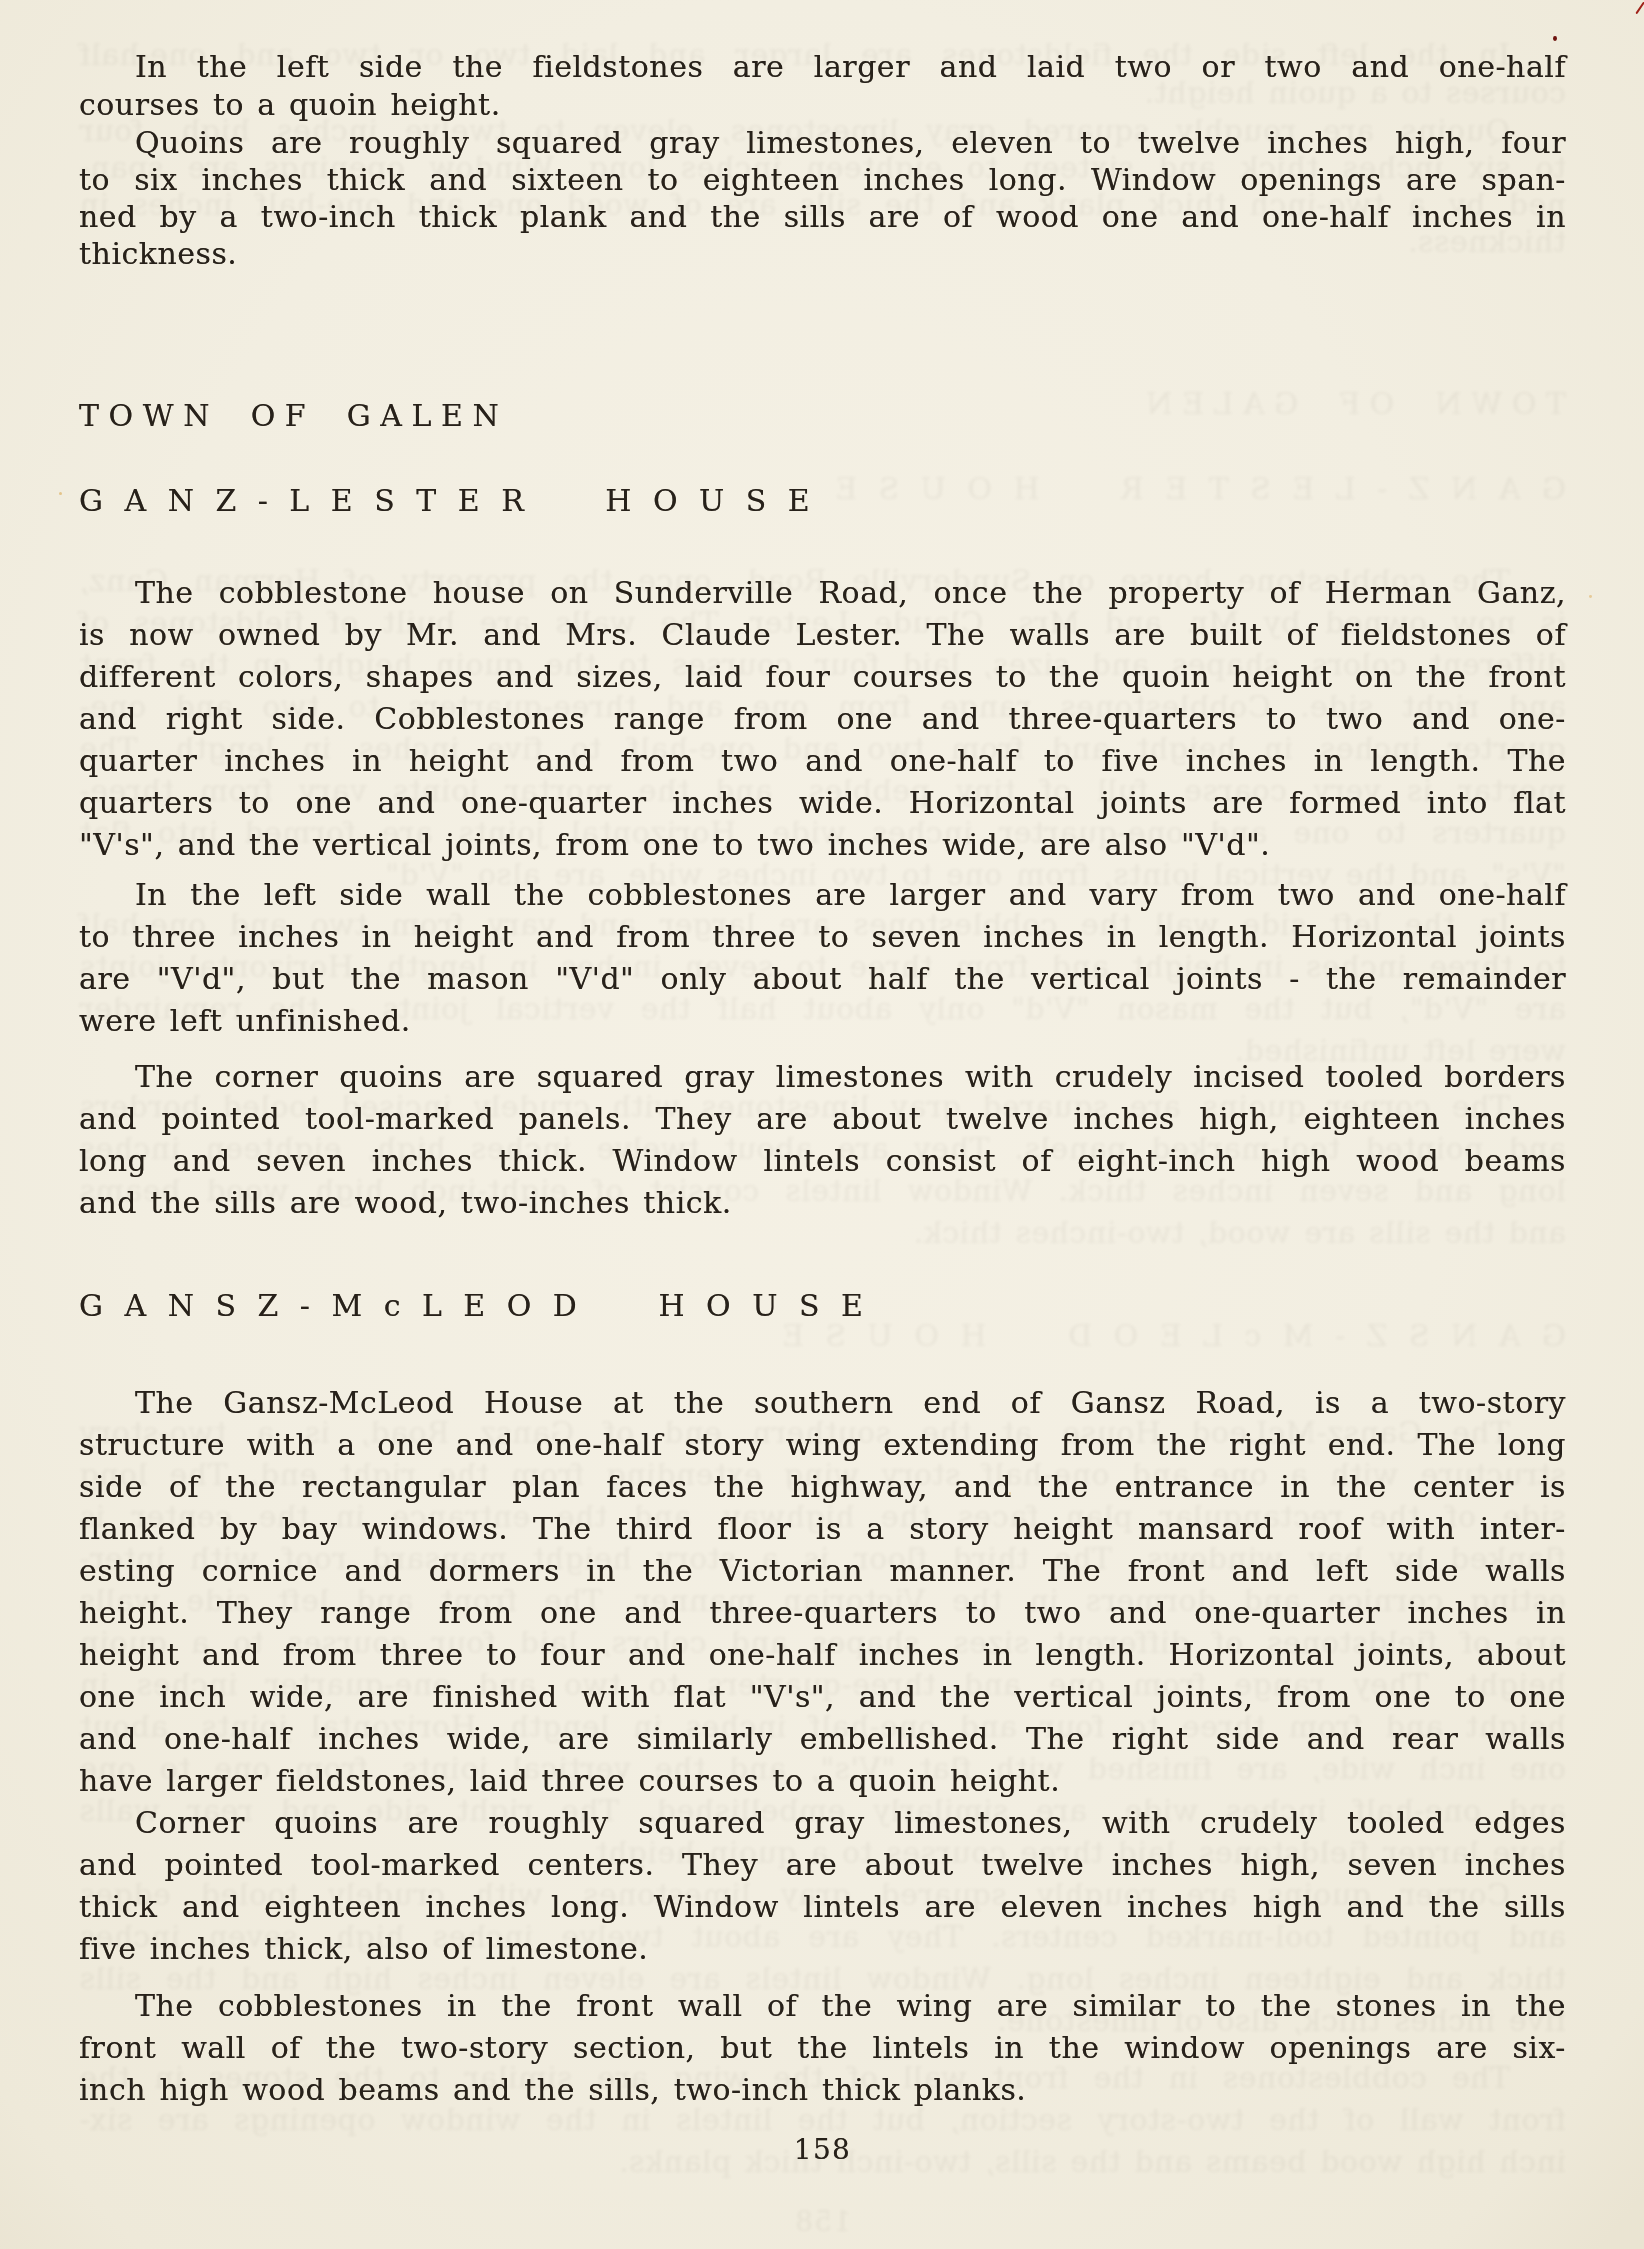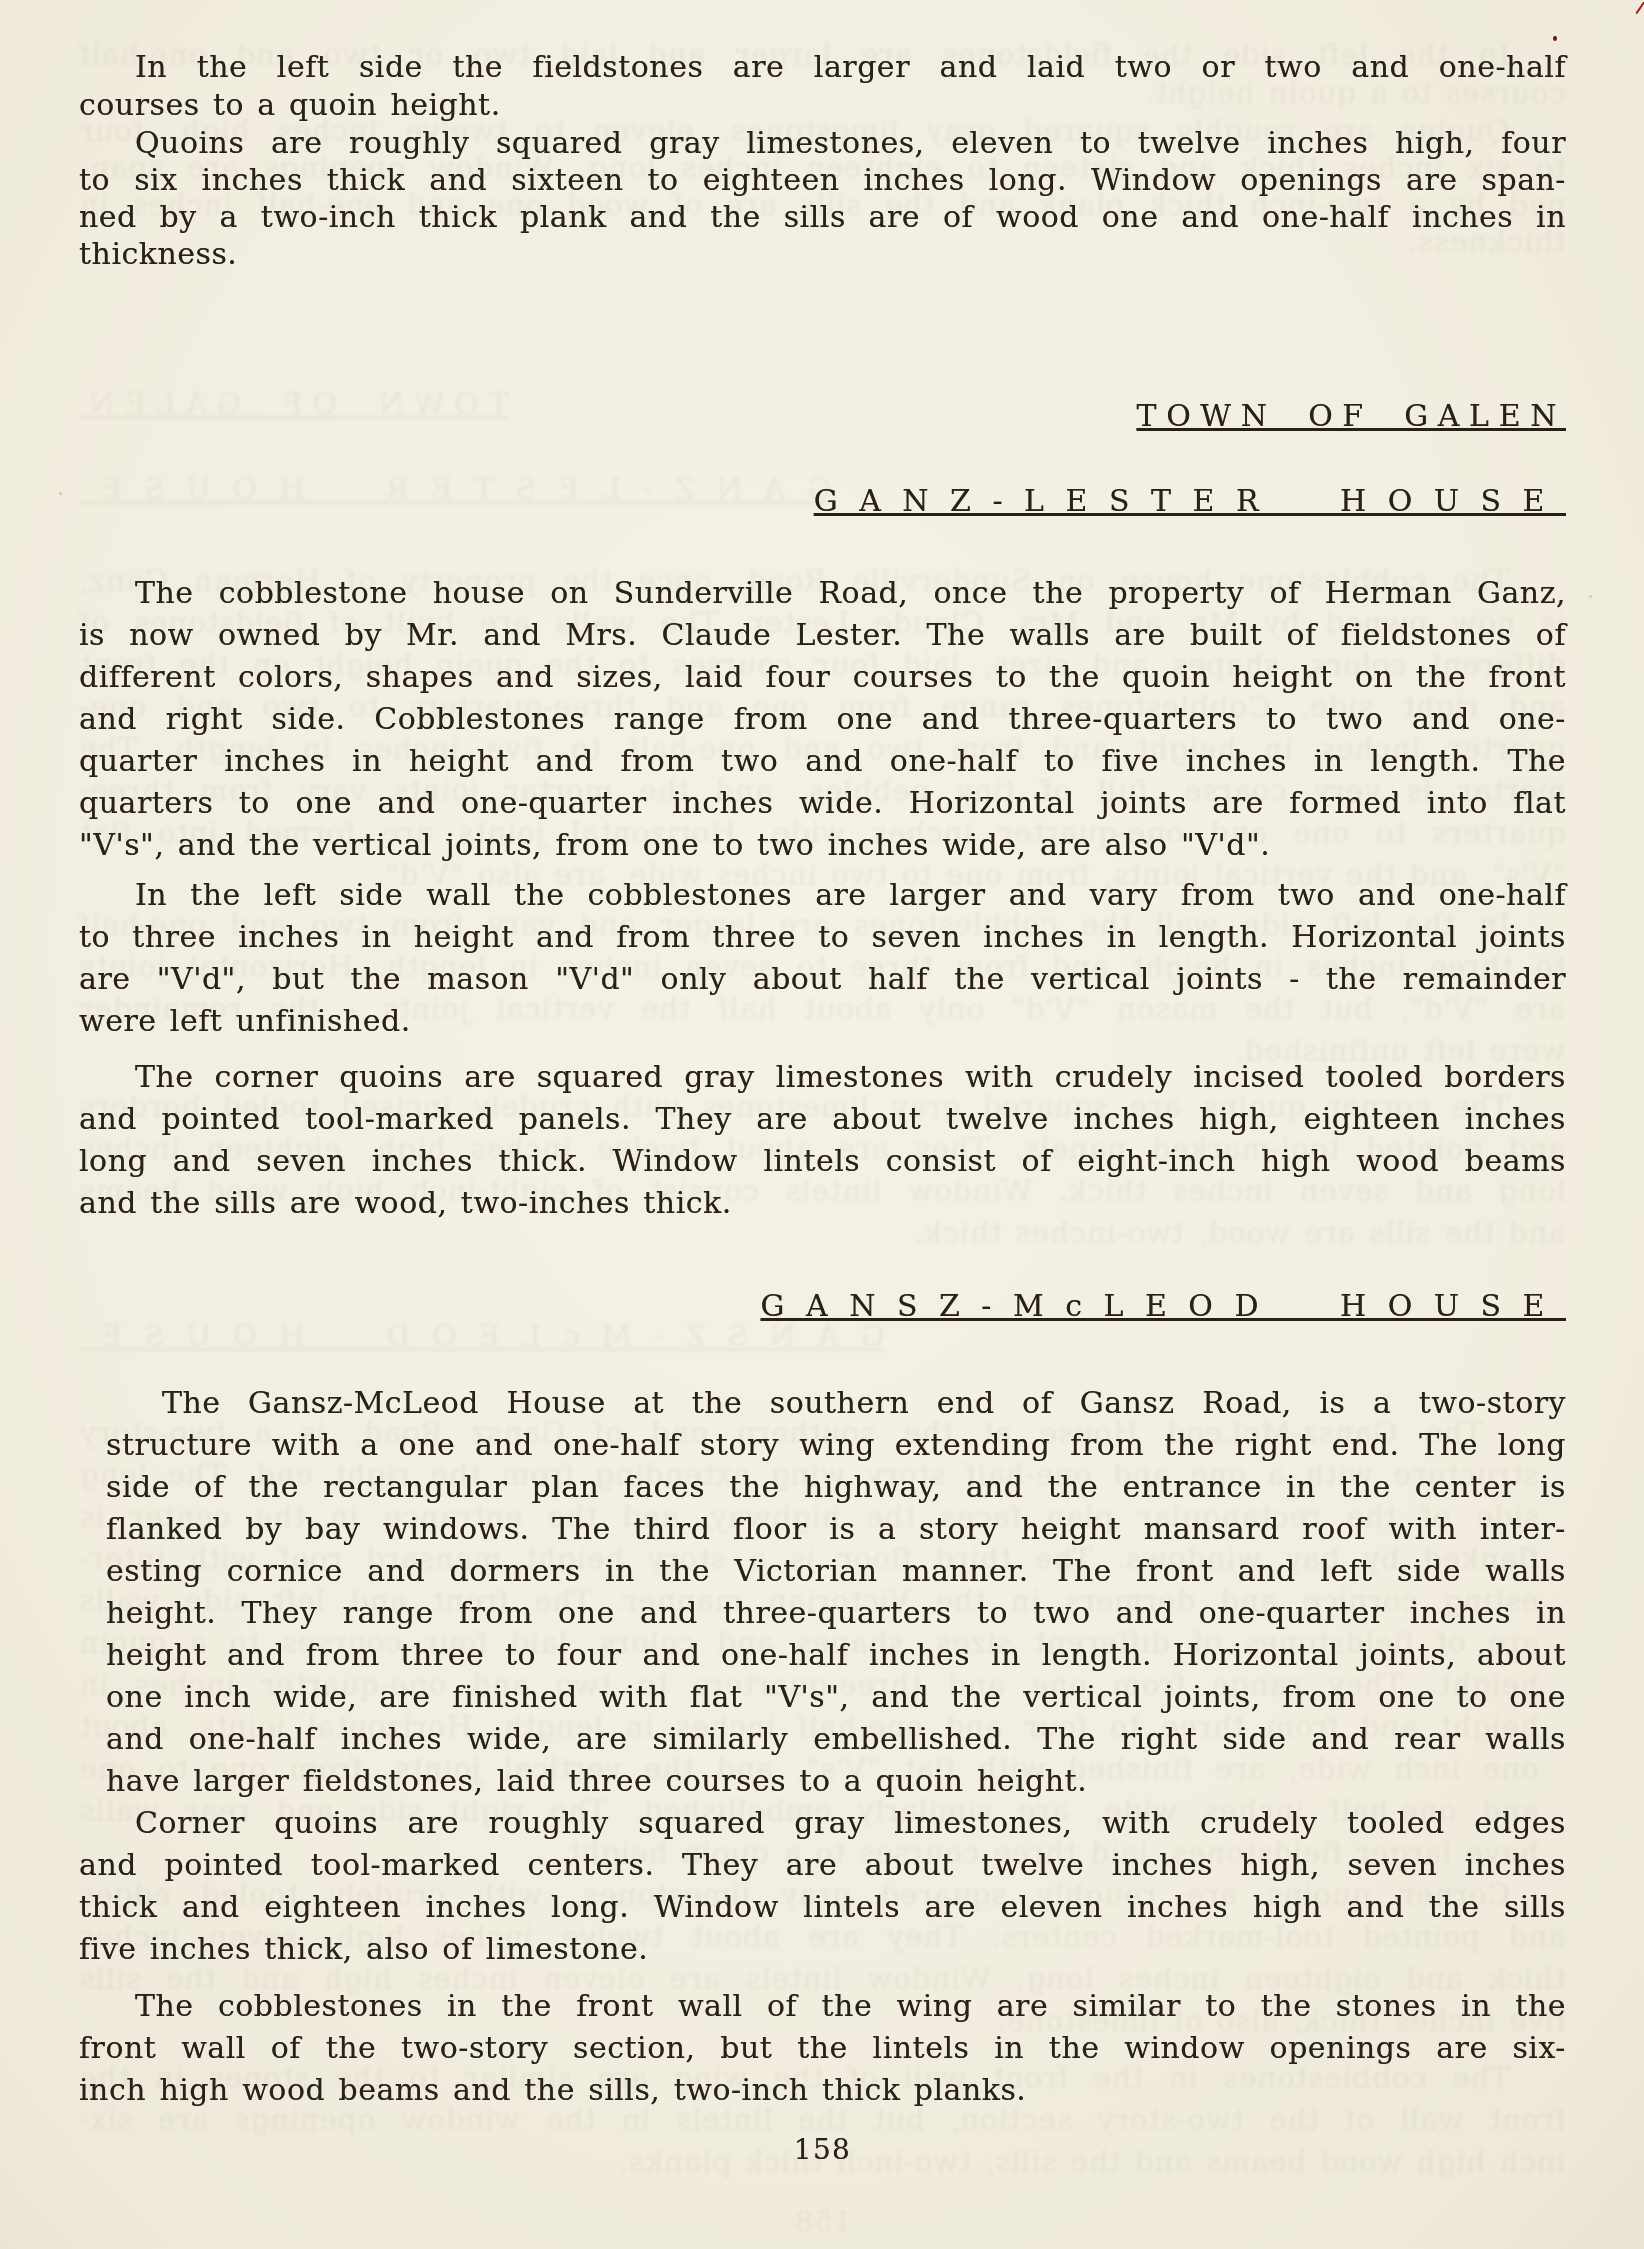--- a/index.html
+++ b/index.html
@@ -33,44 +33,43 @@
   .para { line-height: 42px; }
   .para .line {
     text-align: justify;
     text-align-last: justify;
     white-space: normal;
   }
   .para .line.last { text-align-last: left; }
   .para .line:first-child { text-indent: 56px; }
 
   .heading {
-    text-align: right;
+    text-align: left;
     font-size: 30px;
     line-height: 31px;
     white-space: nowrap;
-    text-decoration: underline;
   }
 
   .page-number-block {
     text-align: center;
     font-size: 28px;
     line-height: 29px;
     letter-spacing: 1.4px;
   }
 
   
   .content > :nth-child(1)  { margin-top: 48px; line-height: 38px; }
   .content > :nth-child(2)  { line-height: 37px; }
   .content > :nth-child(3)  { margin-top: 128px; letter-spacing: 9.6px; word-spacing: 12.4px; }
   .content > :nth-child(4)  { margin-top: 54px; letter-spacing: 21.5px; word-spacing: 29px; }
   .content > :nth-child(5)  { margin-top: 56px; }
   .content > :nth-child(6)  { margin-top: 8.1px; }
   .content > :nth-child(7)  { margin-top: 14px; }
   .content > :nth-child(8)  { margin-top: 66px; letter-spacing: 21.5px; word-spacing: 29px; }
-  .content > :nth-child(9)  { margin-top: 61px; margin-left: 27px; }
+  .content > :nth-child(9)  { margin-top: 61px; }
   .content > :nth-child(10) { }
   .content > :nth-child(11) { margin-top: 15px; }
   .content > :nth-child(12) { margin-top: 24px; }
 
   
   .ghost {
     position: absolute;
     left: 79px;
     top: -12.4px;
     width: 1487px;

